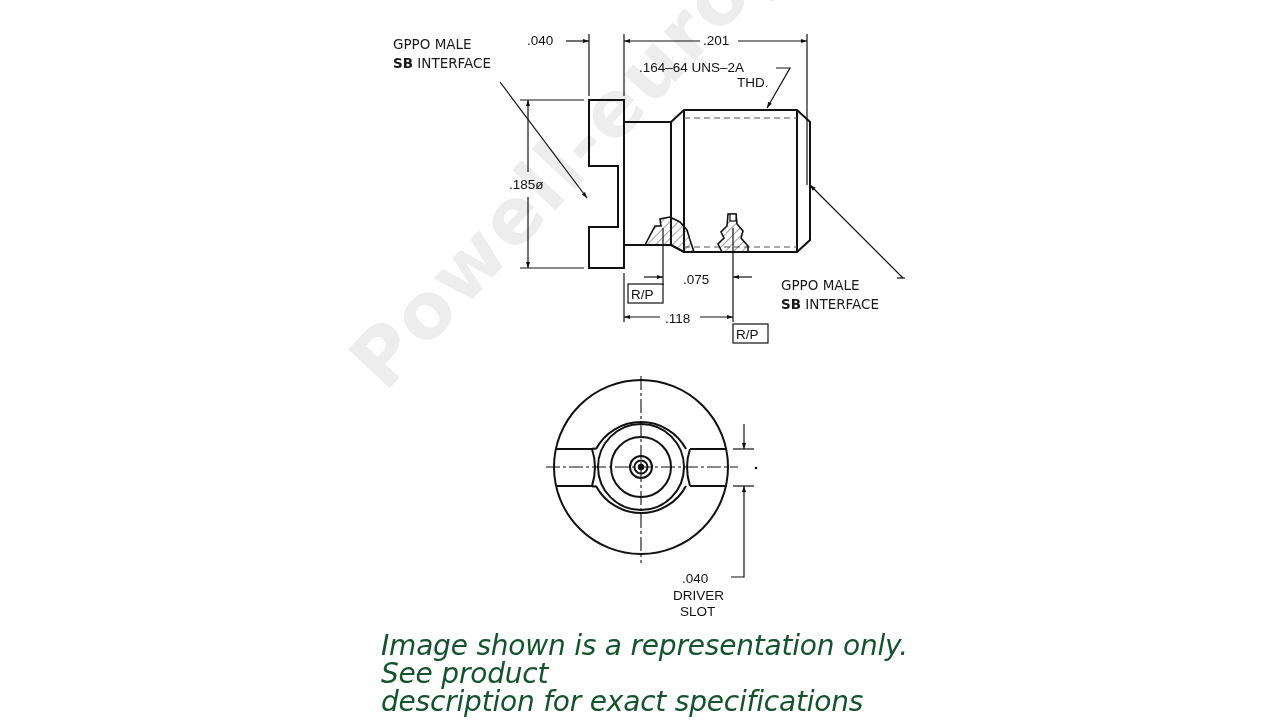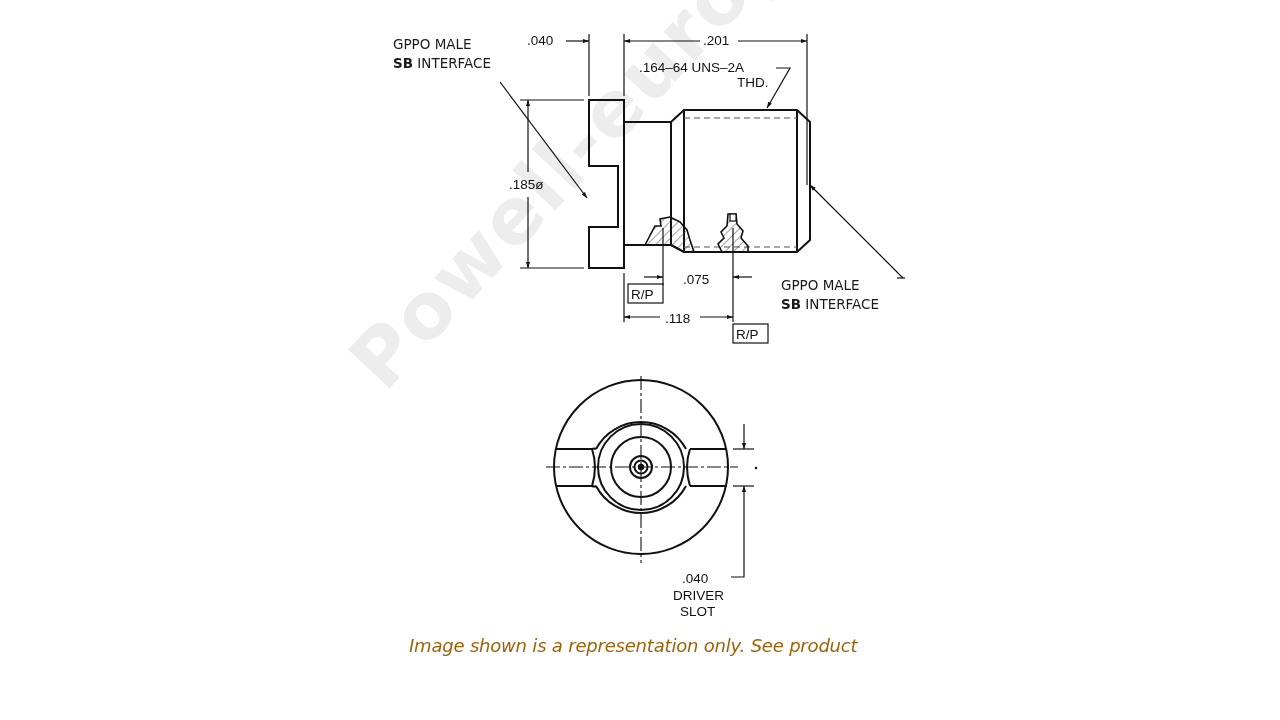--- a/index.html
+++ b/index.html
@@ -3,23 +3,22 @@
   <meta charset="utf-8">
   <style>
     html, body { margin: 0; padding: 0; background: #ffffff; }
     body { width: 1280px; height: 720px; position: relative; overflow: hidden; }
     #drawing { position: absolute; left: 0; top: 0; width: 1280px; height: 720px; }
     .label-sans { font-family: "DejaVu Sans", "Liberation Sans", sans-serif; fill: #1a1a1a; }
     .dim { font-family: "Liberation Sans", "DejaVu Sans", sans-serif; fill: #111; }
     .caption {
       position: absolute; left: 381px; top: 632px; width: 560px;
       font-family: "DejaVu Sans", "Liberation Sans", sans-serif;
-      font-style: italic; font-size: 18px; line-height: 28px; color: #a16207;
+      font-style: italic; font-size: 28px; line-height: 28px; color: #14532d;
       letter-spacing: -0.2px;
-      margin-left: 28px;
     }
     .watermark {
       position: absolute; left: 365px; top: 330px;
       font-family: "DejaVu Sans", "Liberation Sans", sans-serif;
       font-weight: bold; font-size: 78px; color: #000; opacity: 0.065;
       transform: rotate(-47deg); transform-origin: left center; white-space: nowrap;
       letter-spacing: 2px;
     }
   </style>
 </head>
@@ -139,13 +138,14 @@
     <path d="M731,577 L744,577 L744,486" marker-end="url(#arr)"></path>
     <circle cx="756" cy="468" r="0.7" fill="#111"></circle>
   </g>
   <text class="dim" x="682" y="583" font-size="13.5">.040</text>
   <text class="dim" x="673" y="600" font-size="13.5">DRIVER</text>
   <text class="dim" x="680" y="616" font-size="13.5">SLOT</text>
 </svg>
 
 <div class="caption">
   <div>Image shown is a representation only. See product</div>
+  <div>description for exact specifications</div>
 </div>
 
 </body></html>

